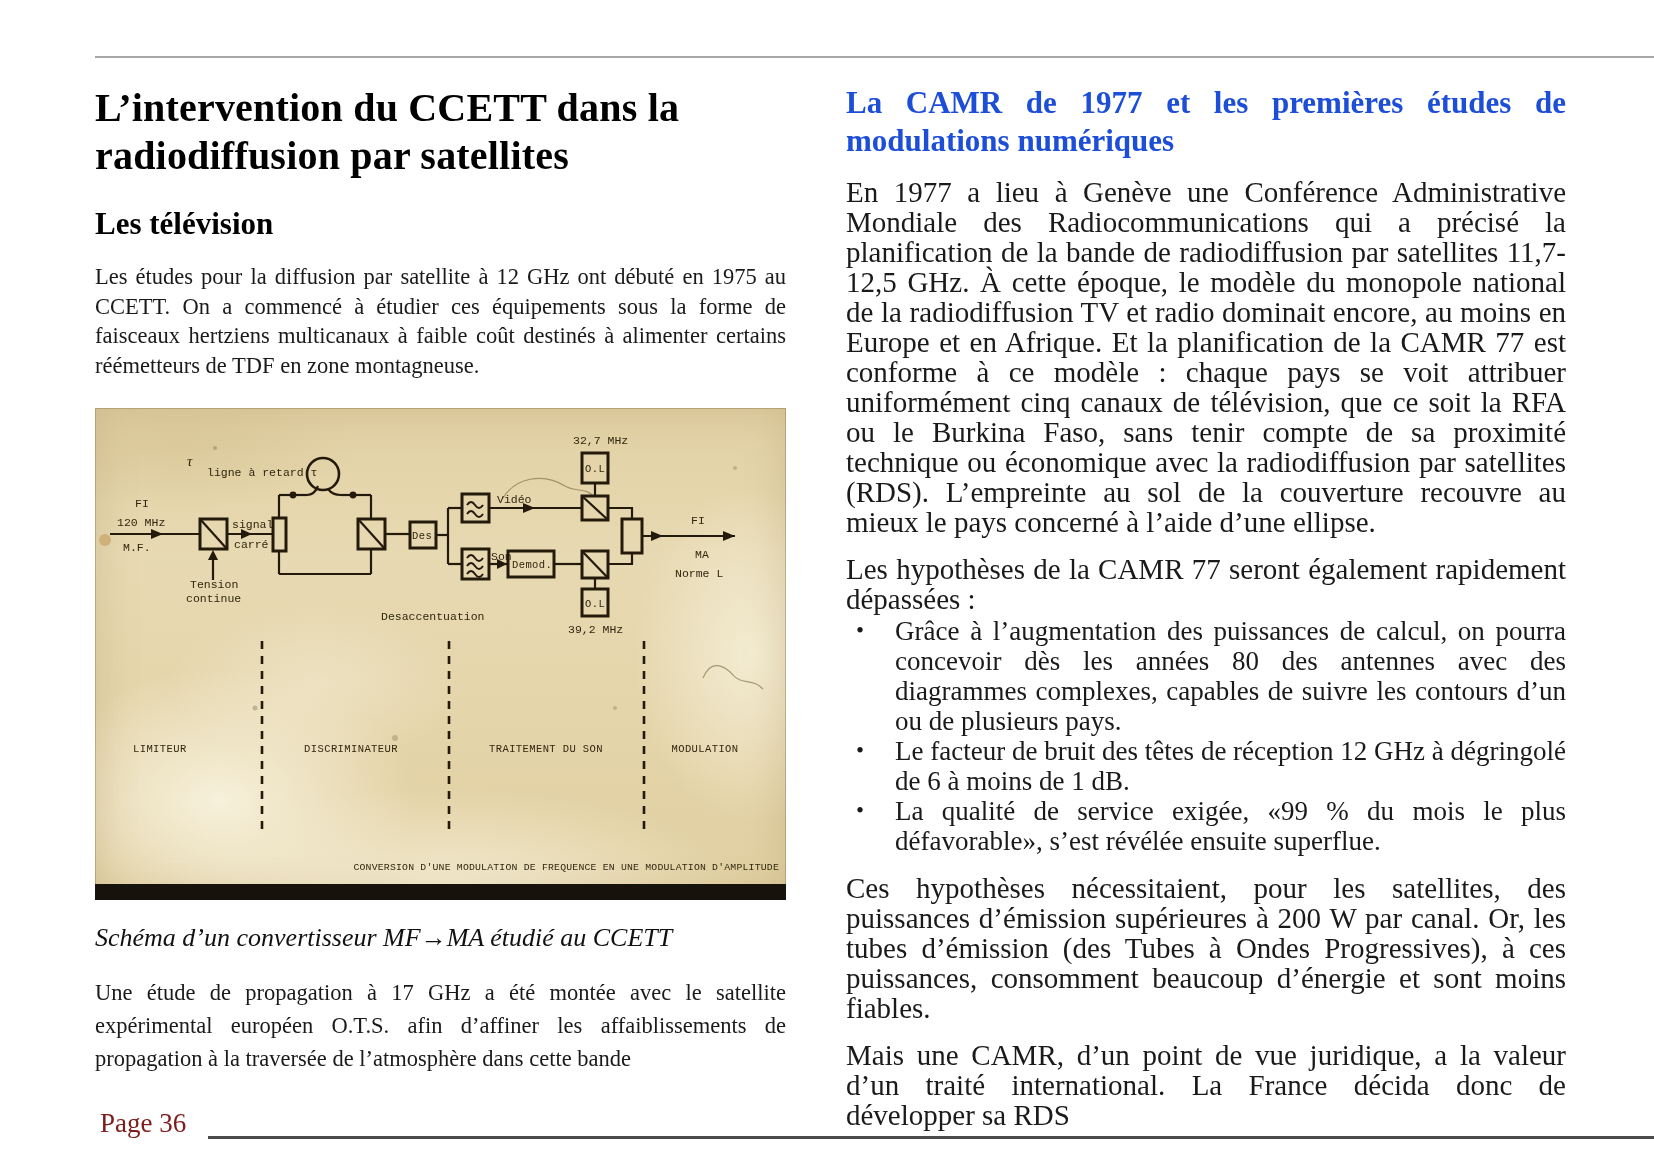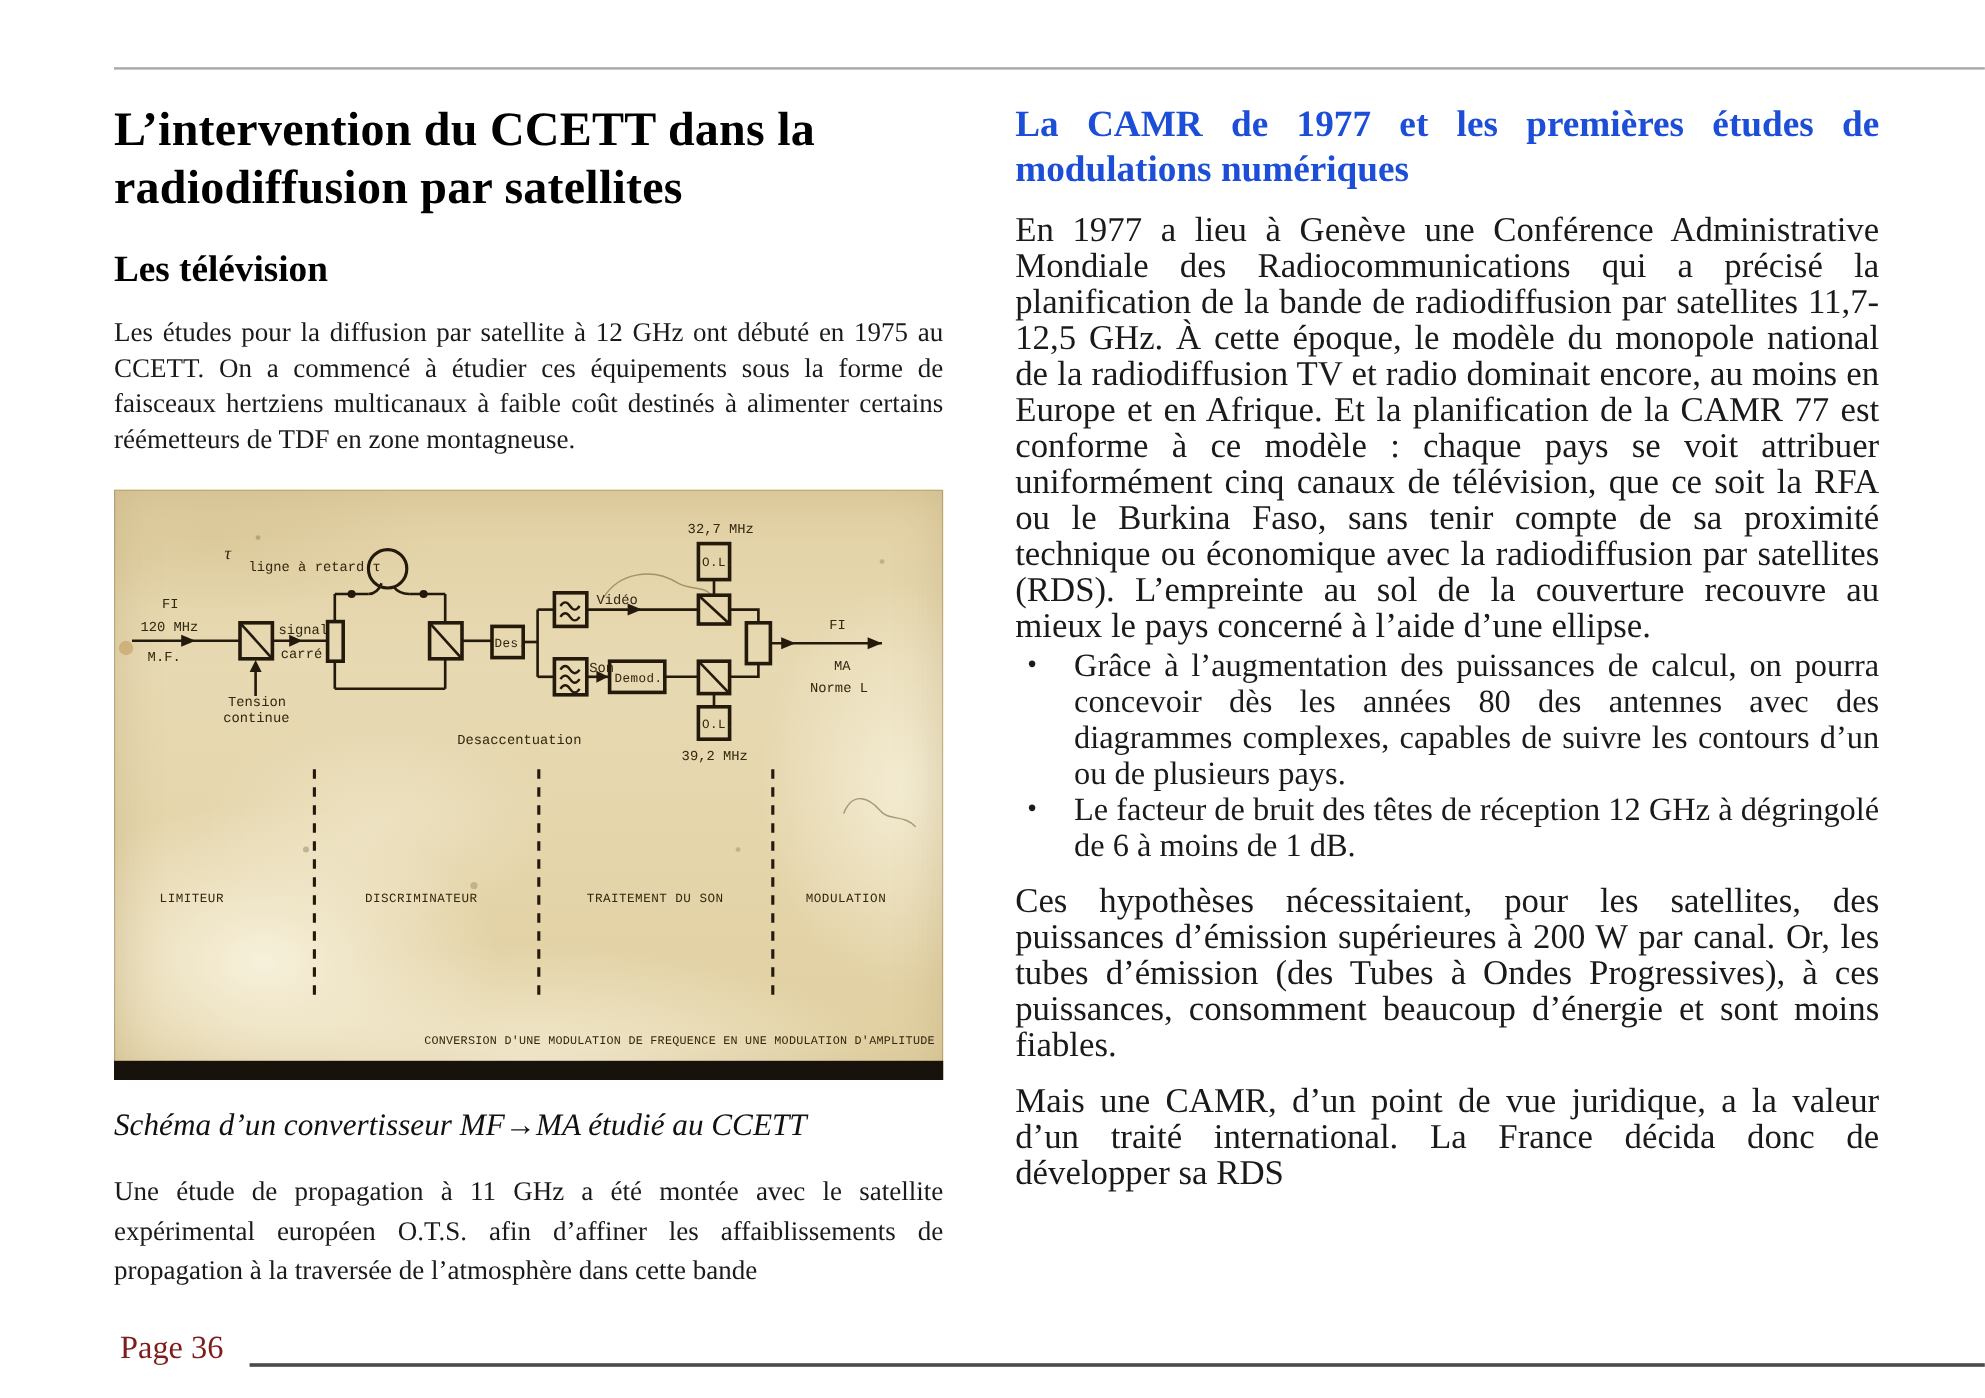--- a/index.html
+++ b/index.html
@@ -174,29 +174,31 @@
         <text class="dtx dtx-10" x="256" y="344" text-anchor="middle">DISCRIMINATEUR</text>
         <text class="dtx dtx-10" x="451" y="344" text-anchor="middle">TRAITEMENT DU SON</text>
         <text class="dtx dtx-10" x="610" y="344" text-anchor="middle">MODULATION</text>
 
         <text class="dtx dtx-9" x="684" y="462" text-anchor="end">CONVERSION D'UNE MODULATION DE FREQUENCE EN UNE MODULATION D'AMPLITUDE</text>
       </svg>
       <div class="photo-bar"></div>
     </div>
 
     <p class="caption">Schéma d’un convertisseur MF→MA étudié au CCETT</p>
-    <p class="body" style="line-height:33px;margin-top:22px;">Une étude de propagation à 11 GHz a été montée avec le satellite expérimental européen O.T.S. afin d’affiner les affaiblissements de propagation à la traversée de l’atmosphère dans cette bande</p>
+    <p class="body" style="line-height:33px;margin-top:22px;">Une étude de propagation à 17 GHz a été montée avec le satellite expérimental européen O.T.S. afin d’affiner les affaiblissements de propagation à la traversée de l’atmosphère dans cette bande</p>
   </div>
 
   <div class="col-right">
     <h1 class="rc-title">La CAMR de 1977 et les premières études de modulations numériques</h1>
     <p class="body">En 1977 a lieu à Genève une Conférence Administrative Mondiale des Radiocommunications qui a précisé la planification de la bande de radiodiffusion par satellites 11,7-12,5 GHz. À cette époque, le modèle du monopole national de la radiodiffusion TV et radio dominait encore, au moins en Europe et en Afrique. Et la planification de la CAMR 77 est conforme à ce modèle : chaque pays se voit attribuer uniformément cinq canaux de télévision, que ce soit la RFA ou le Burkina Faso, sans tenir compte de sa proximité technique ou économique avec la radiodiffusion par satellites (RDS). L’empreinte au sol de la couverture recouvre au mieux le pays concerné à l’aide d’une ellipse.</p>
+    <p class="body tight">Les hypothèses de la CAMR 77 seront également rapidement dépassées :</p>
     <ul class="bullets">
       <li>Grâce à l’augmentation des puissances de calcul, on pourra concevoir dès les années 80 des antennes avec des diagrammes complexes, capables de suivre les contours d’un ou de plusieurs pays.</li>
       <li>Le facteur de bruit des têtes de réception 12 GHz à dégringolé de 6 à moins de 1 dB.</li>
+      <li>La qualité de service exigée, «99 % du mois le plus défavorable», s’est révélée ensuite superflue.</li>
     </ul>
     <p class="body">Ces hypothèses nécessitaient, pour les satellites, des puissances d’émission supérieures à 200 W par canal. Or, les tubes d’émission (des Tubes à Ondes Progressives), à ces puissances, consomment beaucoup d’énergie et sont moins fiables.</p>
     <p class="body">Mais une CAMR, d’un point de vue juridique, a la valeur d’un traité international. La France décida donc de développer sa RDS</p>
   </div>
 
   <div class="footer-label">Page 36</div>
   <div class="footer-rule"></div>
 </div>
 
 </body></html>

